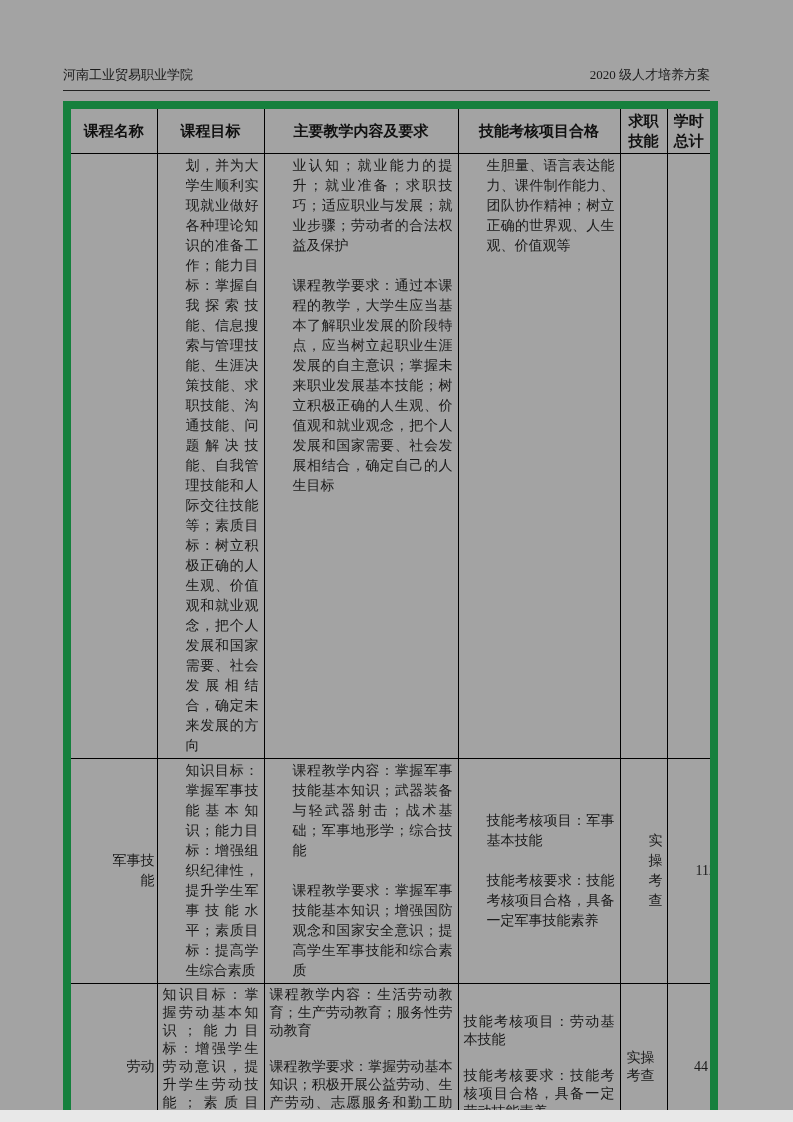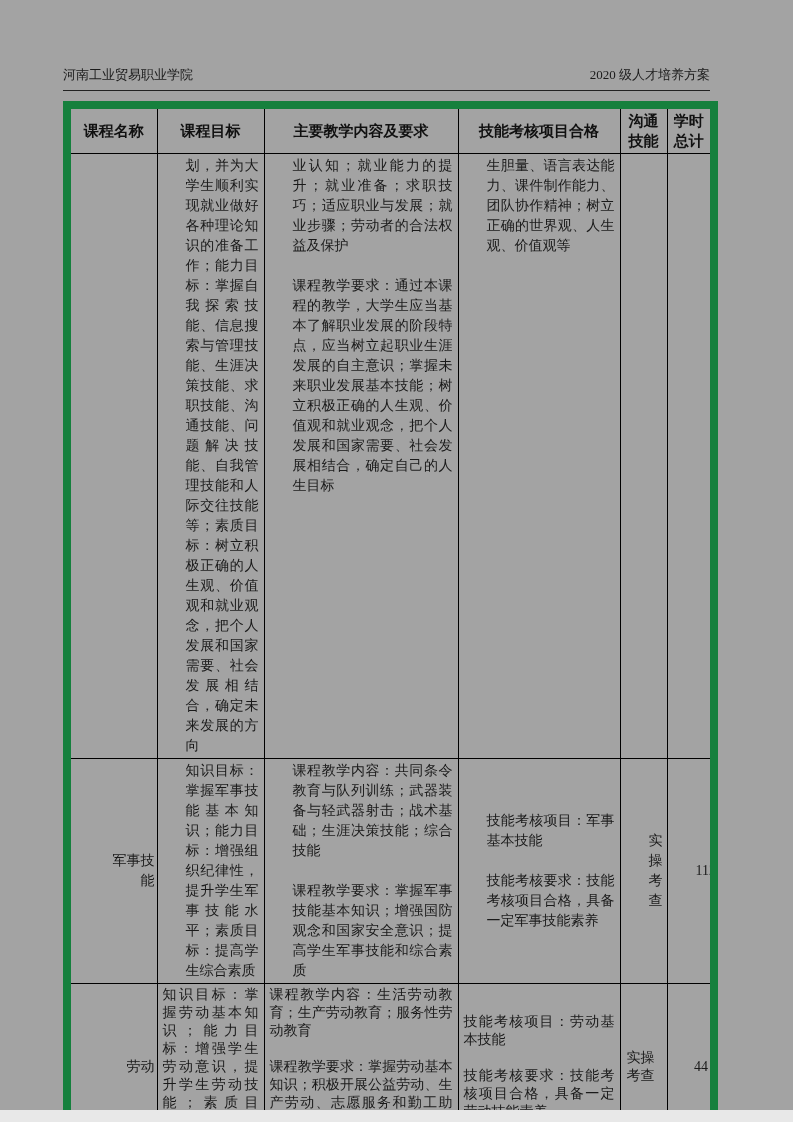--- a/index.html
+++ b/index.html
@@ -100,21 +100,21 @@
       <col style="width:162px">
       <col style="width:47px">
       <col style="width:47px">
     </colgroup>
     <thead>
       <tr class="head-row">
         <th>课程名称</th>
         <th>课程目标</th>
         <th>主要教学内容及要求</th>
         <th>技能考核项目合格</th>
-        <th>沟通技能</th>
+        <th>求职技能</th>
         <th>学时总计</th>
       </tr>
     </thead>
     <tbody>
 
       <tr class="row-first lh20">
         <td class="name-cell v-top"></td>
         <td class="text-cell v-top">划，并为大学生顺利实现就业做好各种理论知识的准备工作；能力目标：掌握自我探索技能、信息搜索与管理技能、生涯决策技能、求职技能、沟通技能、问题解决技能、自我管理技能和人际交往技能等；素质目标：树立积极正确的人生观、价值观和就业观念，把个人发展和国家需要、社会发展相结合，确定未来发展的方向</td>
         <td class="text-cell v-top">
           <p>业认知；就业能力的提升；就业准备；求职技巧；适应职业与发展；就业步骤；劳动者的合法权益及保护</p>
@@ -124,21 +124,21 @@
           <p>生胆量、语言表达能力、课件制作能力、团队协作精神；树立正确的世界观、人生观、价值观等</p>
         </td>
         <td class="method-cell"></td>
         <td class="hours-cell"></td>
       </tr>
 
       <tr class="row-second lh20">
         <td class="name-cell">军事技能</td>
         <td class="text-cell">知识目标：掌握军事技能基本知识；能力目标：增强组织纪律性，提升学生军事技能水平；素质目标：提高学生综合素质</td>
         <td class="text-cell">
-          <p>课程教学内容：共同条令教育与队列训练；武器装备与轻武器射击；战术基础；生涯决策技能；综合技能</p>
+          <p>课程教学内容：掌握军事技能基本知识；武器装备与轻武器射击；战术基础；军事地形学；综合技能</p>
           <p>课程教学要求：掌握军事技能基本知识；增强国防观念和国家安全意识；提高学生军事技能和综合素质</p>
         </td>
         <td class="text-cell">
           <p>技能考核项目：军事基本技能</p>
           <p>技能考核要求：技能考核项目合格，具备一定军事技能素养</p>
         </td>
         <td class="method-cell">实操考查</td>
         <td class="hours-cell">112</td>
       </tr>
 

